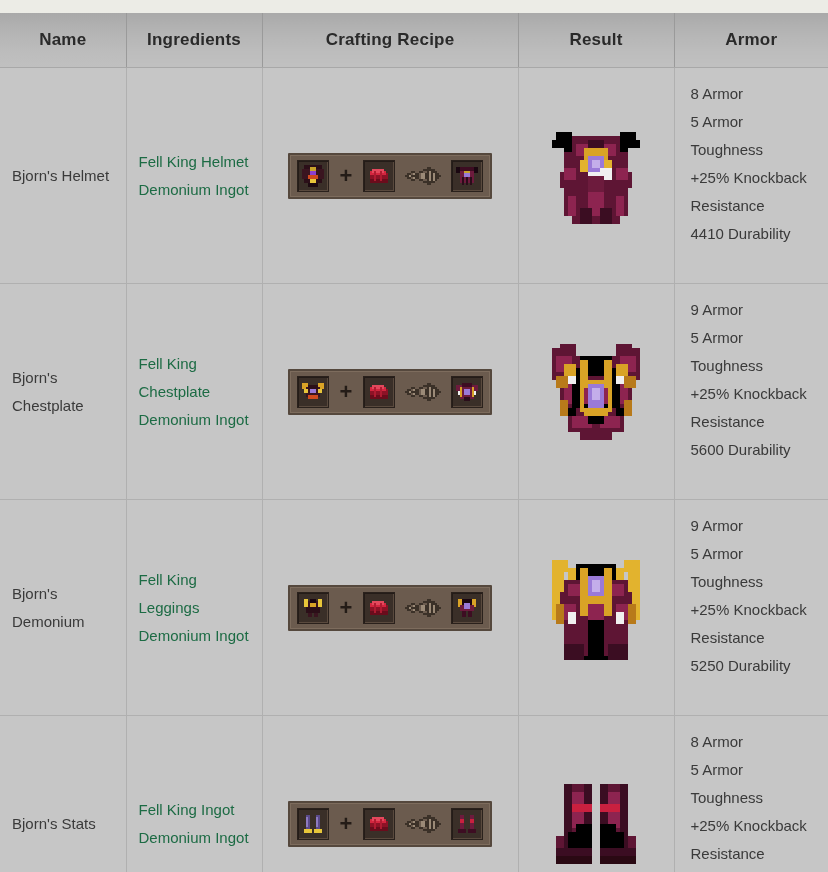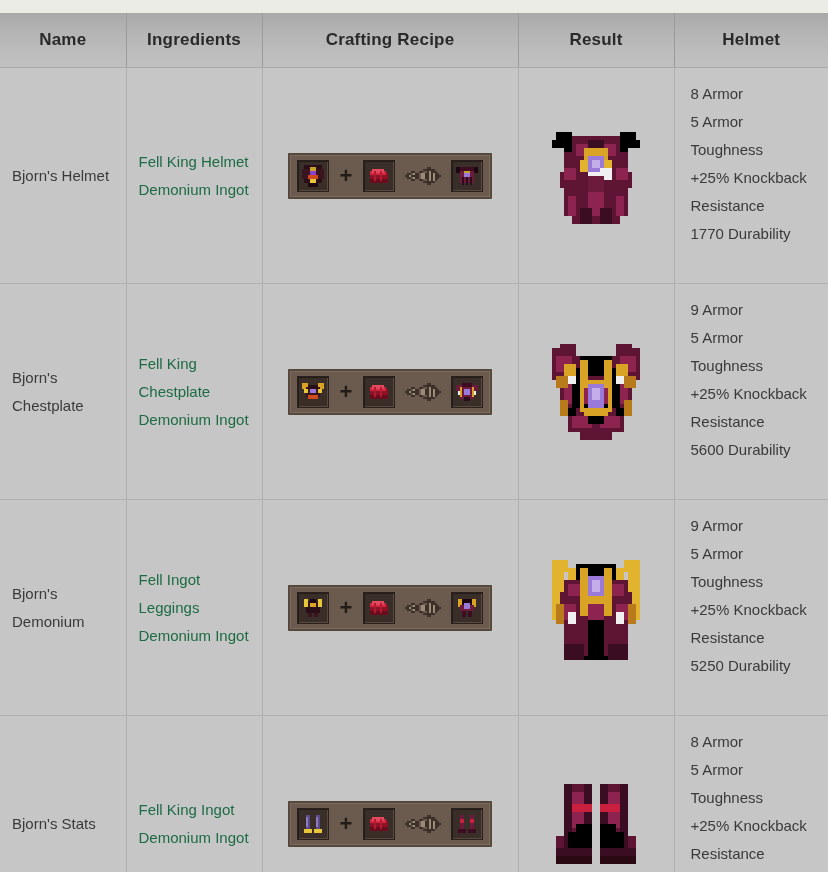--- a/index.html
+++ b/index.html
@@ -134,21 +134,21 @@
       <col class="c-recipe">
       <col class="c-result">
       <col class="c-stats">
   </colgroup>
   <thead>
     <tr>
       <th>Name</th>
       <th>Ingredients</th>
       <th>Crafting Recipe</th>
       <th>Result</th>
-      <th>Helmet</th>
+      <th>Armor</th>
     </tr>
   </thead>
   <tbody>
 
     <tr style="height:216px">
       <td class="cell-name">
         <span>Bjorn's Helmet</span>
       </td>
       <td class="cell-ing">
         <span class="link">Fell King Helmet</span> 
@@ -265,21 +265,21 @@
             <rect x="11" y="14" width="4" height="4" fill="#6d1b3d"></rect>
           </svg>
         </span>
       </td>
       <td class="cell-stats">
         <span class="stat-line">8 Armor</span>
         <span class="stat-line">5 Armor</span>
         <span class="stat-line">Toughness</span>
         <span class="stat-line">+25% Knockback</span>
         <span class="stat-line">Resistance</span>
-        <span class="stat-line">1770 Durability</span>
+        <span class="stat-line">4410 Durability</span>
       </td>
     </tr>
 
     <tr style="height:216px">
       <td class="cell-name">
         <span>Bjorn's Chestplate</span>
       </td>
       <td class="cell-ing">
         <span class="link">Fell King Chestplate</span> 
         <span class="link">Demonium Ingot</span> 
@@ -417,21 +417,21 @@
         <span class="stat-line">Resistance</span>
         <span class="stat-line">5600 Durability</span>
       </td>
     </tr>
 
     <tr style="height:216px">
       <td class="cell-name">
         <span>Bjorn's Demonium</span>
       </td>
       <td class="cell-ing">
-        <span class="link">Fell Ingot Leggings</span> 
+        <span class="link">Fell King Leggings</span> 
         <span class="link">Demonium Ingot</span> 
       </td>
       <td class="cell-recipe">
         <div class="recipe-bar">
           <div class="slot">
             <span>
               <svg width="26" height="26" viewBox="0 0 13 13" shape-rendering="crispEdges">
                 <rect x="2" y="2" width="2" height="4" fill="#e8c63a"></rect>
                 <rect x="9" y="2" width="2" height="4" fill="#e8c63a"></rect>
                 <rect x="4" y="3" width="5" height="3" fill="#3a1520"></rect>

